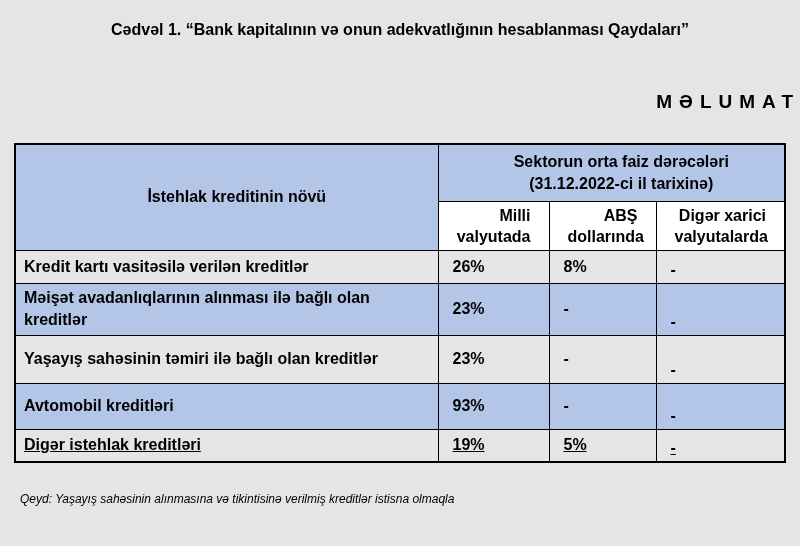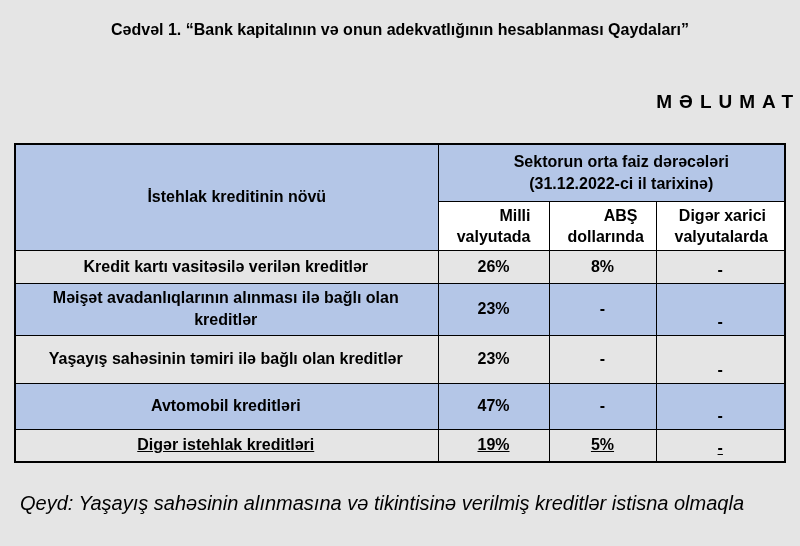--- a/index.html
+++ b/index.html
@@ -56,41 +56,41 @@
   .group-header { text-align: center; vertical-align: middle; line-height: 22px; }
   .left-col-header { text-align: center; vertical-align: middle; }
   .sub-header {
     background: #ffffff;
     text-align: right;
     vertical-align: middle;
     line-height: 21px;
     padding: 3px 18px;
   }
   td.label-cell {
-    text-align: center;
+    text-align: left;
     vertical-align: middle;
     padding: 2px 10px 2px 8px;
     line-height: 22px;
   }
   td.num-cell {
-    text-align: center;
+    text-align: left;
     vertical-align: middle;
-    padding: 2px 8px;
+    padding: 2px 14px;
   }
   td.other-cell {
     vertical-align: bottom;
     padding-bottom: 4px;
   }
   .note {
     position: absolute;
     top: 492px;
     left: 20px;
     right: 20px;
     font-style: italic;
-    font-size: 20px;
+    font-size: 12px;
   }
 </style>
 </head>
 <body>
 
 <div class="page">
 
   <div class="title-block">
     <div>Cədvəl 1. “Bank kapitalının və onun adekvatlığının hesablanması Qaydaları”</div>
   </div>
@@ -132,21 +132,21 @@
         <td class="num-cell other-cell">-</td>
       </tr>
       <tr style="height:48px;">
         <td class="label-cell">Yaşayış sahəsinin təmiri ilə bağlı olan kreditlər</td>
         <td class="num-cell">23%</td>
         <td class="num-cell">-</td>
         <td class="num-cell other-cell">-</td>
       </tr>
       <tr class="shaded" style="height:46px;">
         <td class="label-cell">Avtomobil kreditləri</td>
-        <td class="num-cell">47%</td>
+        <td class="num-cell">93%</td>
         <td class="num-cell">-</td>
         <td class="num-cell other-cell">-</td>
       </tr>
       <tr style="height:33px;text-decoration:underline;">
         <td class="label-cell">Digər istehlak kreditləri</td>
         <td class="num-cell">19%</td>
         <td class="num-cell">5%</td>
         <td class="num-cell other-cell">-</td>
       </tr>
     </tbody>

